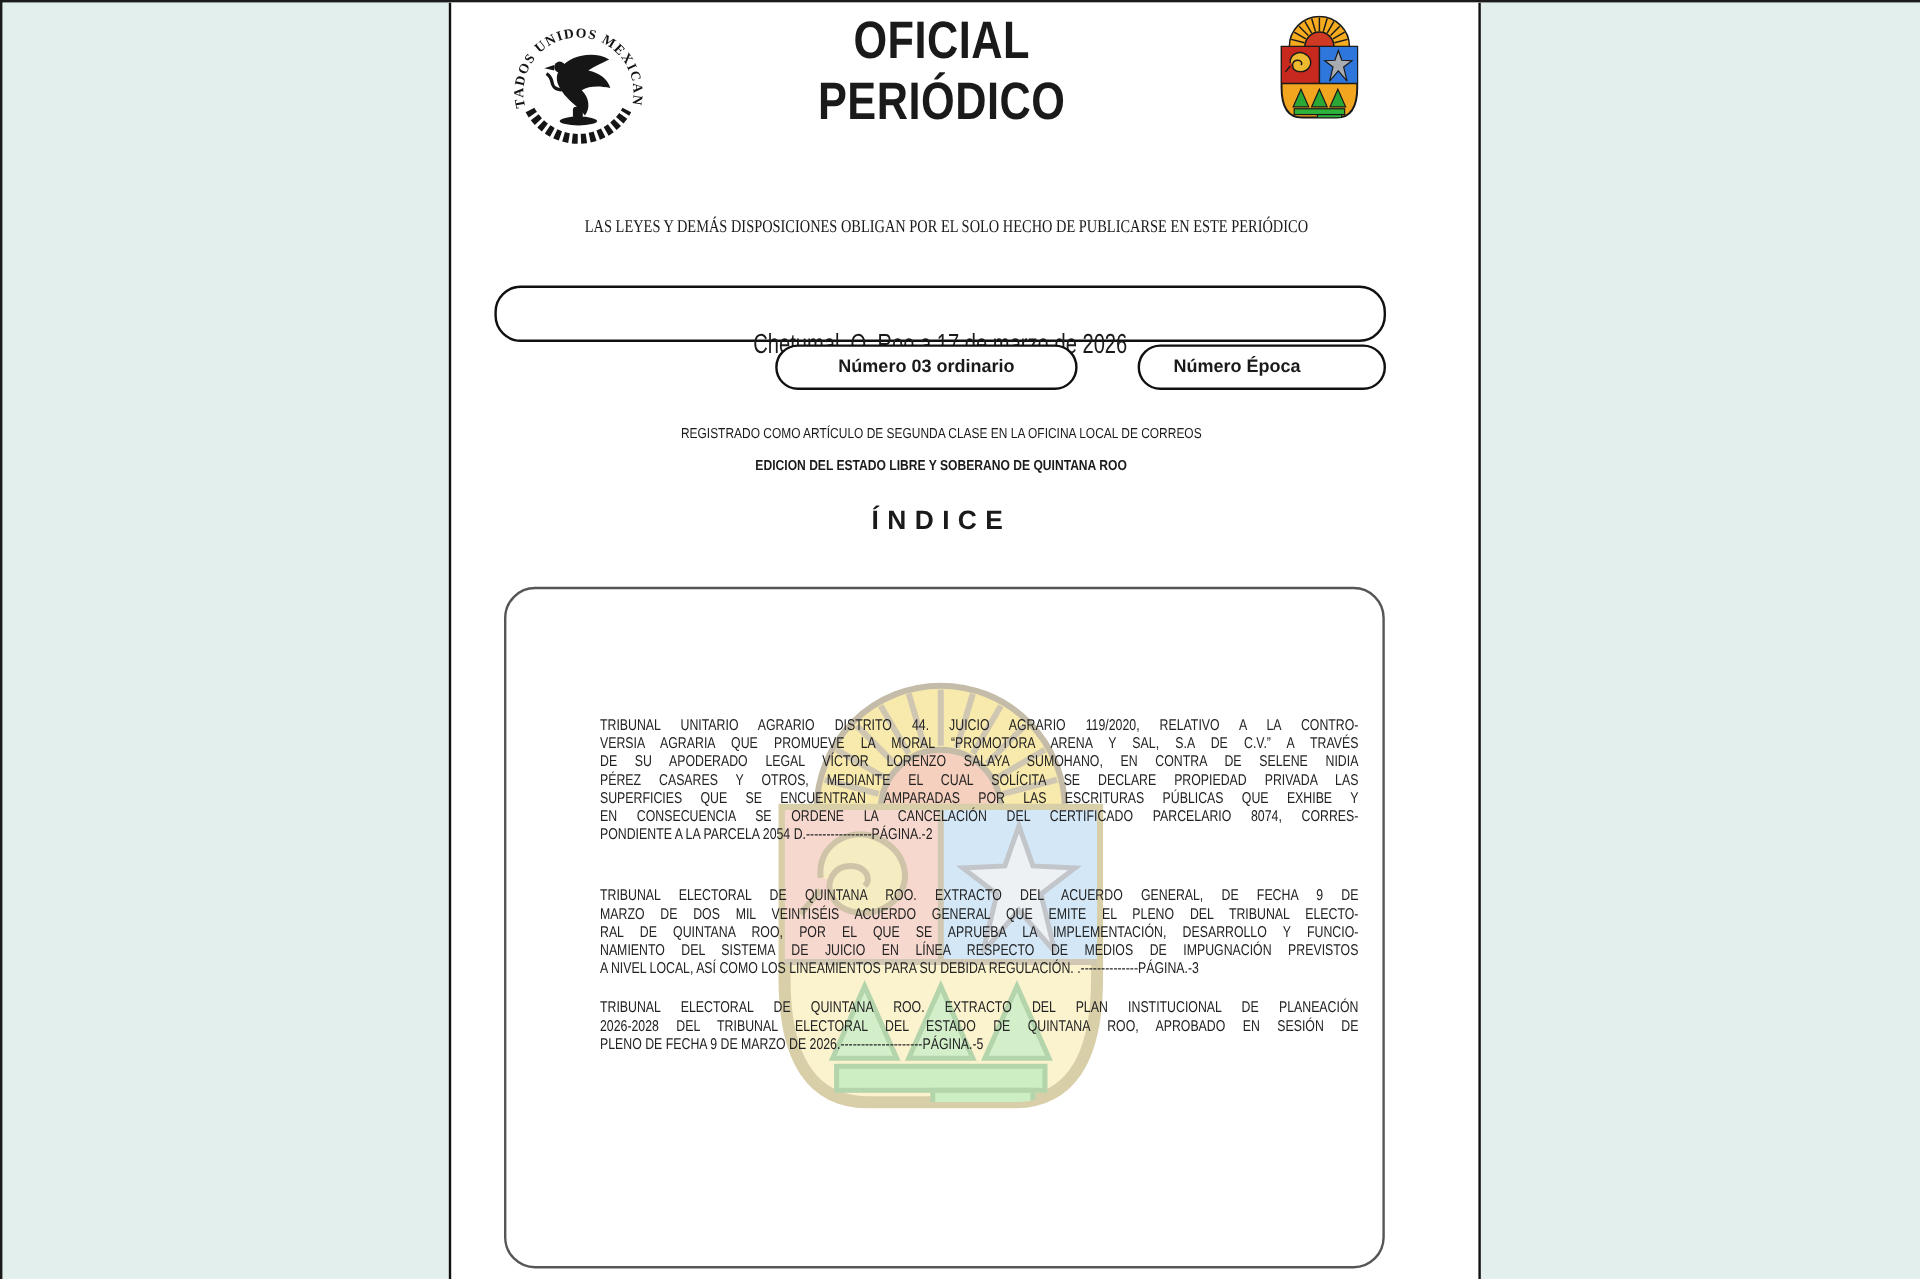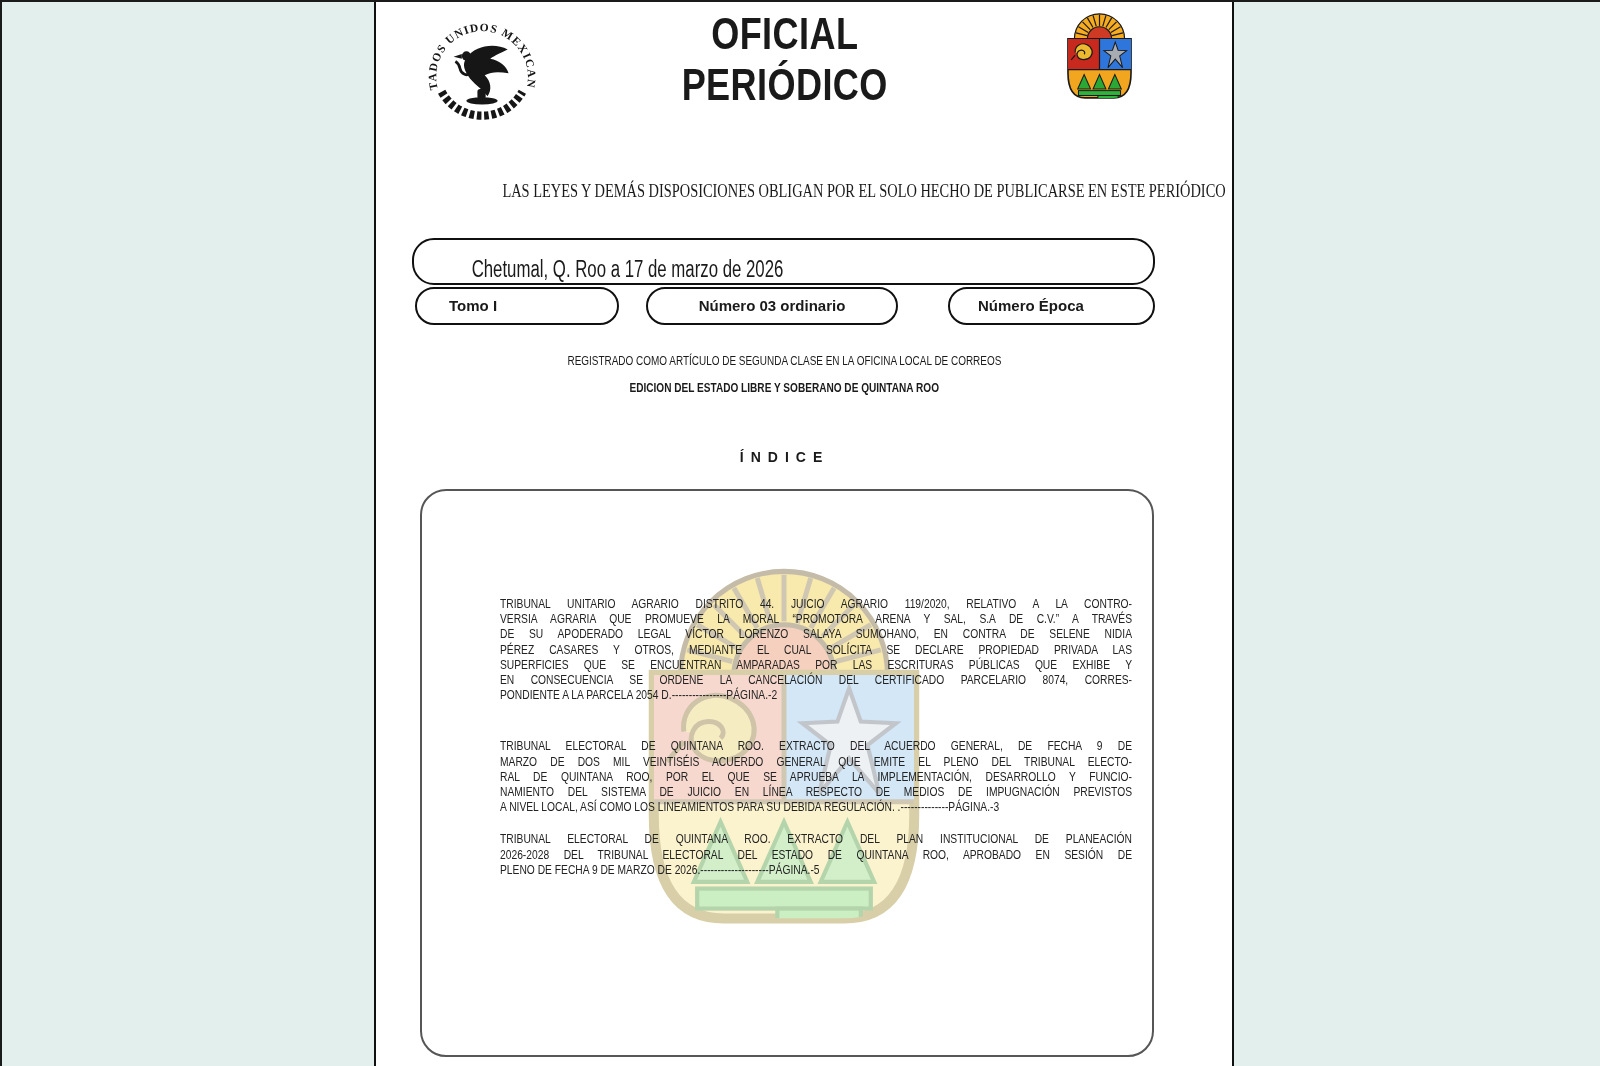--- a/index.html
+++ b/index.html
@@ -12,34 +12,34 @@
   .page{
     position:absolute;left:372px;top:0;width:860px;height:1066px;
     background:#ffffff;box-sizing:border-box;
     border-left:2px solid #101010;border-right:2px solid #101010;
   }
   .abs{position:absolute;}
   .center-col{position:absolute;left:36px;width:745px;text-align:center;}
   .cx{display:inline-block;transform:scaleX(var(--sx,.8));transform-origin:center top;white-space:nowrap;}
   .masthead-title{font-weight:bold;font-size:44px;line-height:51px;letter-spacing:.5px;}
   .subtitle{font-weight:bold;font-size:16px;}
-  .motto{font-family:"Liberation Serif",serif;font-size:18px;}
+  .motto{font-family:"Liberation Serif",serif;font-size:15px;}
   .datebox{
     position:absolute;left:36px;top:236px;width:743px;height:47px;box-sizing:border-box;
-    border:2px solid #101010;border-radius:22px;
-    font-size:23px;padding-top:16px;background:#fff;
+    border:2px solid #101010;border-radius:22px;text-align:center;
+    font-size:23px;padding-top:33px;background:#fff;
   }
   .pillbox{
     position:absolute;top:285px;height:38px;box-sizing:border-box;
     border:2px solid #101010;border-radius:19px;background:#fff;
     font-weight:bold;font-size:15px;line-height:34px;white-space:nowrap;
   }
   .reg-line{font-size:12px;}
   .edition-line{font-weight:bold;font-size:12px;}
-  .indice{font-weight:bold;font-size:14px;letter-spacing:7px;margin-top:28px;}
+  .indice{font-weight:bold;font-size:22px;letter-spacing:7px;}
   .indexbox{
     position:absolute;left:44px;top:487px;width:734px;height:568px;box-sizing:border-box;
     border:2px solid #565656;border-radius:26px;background:transparent;
   }
   .watermark{position:absolute;left:241px;top:566px;width:334px;height:384px;z-index:1;}
   .paras{
     position:absolute;left:124px;top:594px;width:800px;z-index:2;
     font-size:13px;line-height:15.2px;color:#222;
     transform:scaleX(.79);transform-origin:left top;
   }
@@ -115,23 +115,20 @@
       <rect x="96" y="204" width="50" height="10" fill="#2EB33B" stroke="#1a1a1a" stroke-width="2.5"></rect>
       <line x1="22" y1="140" x2="178" y2="140" stroke="#1a1a1a" stroke-width="3"></line>
       <line x1="100" y1="64" x2="100" y2="140" stroke="#1a1a1a" stroke-width="3"></line>
     </g>
   </svg>
 
   <div class="datebox">
     <span class="cx" style="--sx:.73">Chetumal, Q. Roo a 17 de marzo de 2026</span>
   </div>
 
-  <div class="pillbox" style="left:39px;width:204px;padding-left:32px">
-    <span>Tomo I</span>
-  </div>
   <div class="pillbox" style="left:270px;width:252px;text-align:center">
     <span>Número  03  ordinario</span>
   </div>
   <div class="pillbox" style="left:572px;width:207px;padding-left:28px">
     <span>Número  Época</span>
   </div>
 
   <div class="center-col reg-line" style="top:352px">
     <span class="cx" style="--sx:.83">REGISTRADO COMO ARTÍCULO DE SEGUNDA CLASE EN LA OFICINA LOCAL DE CORREOS</span>
   </div>

